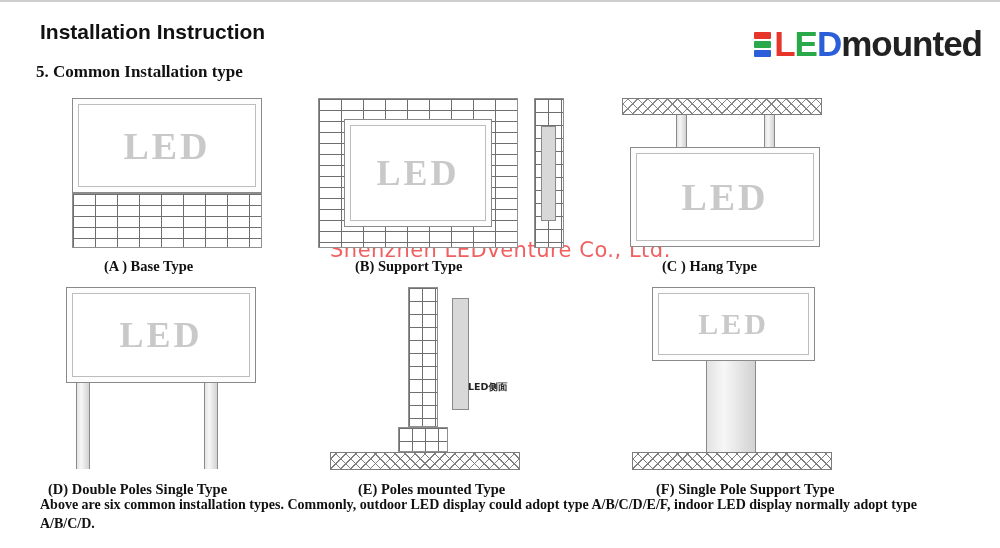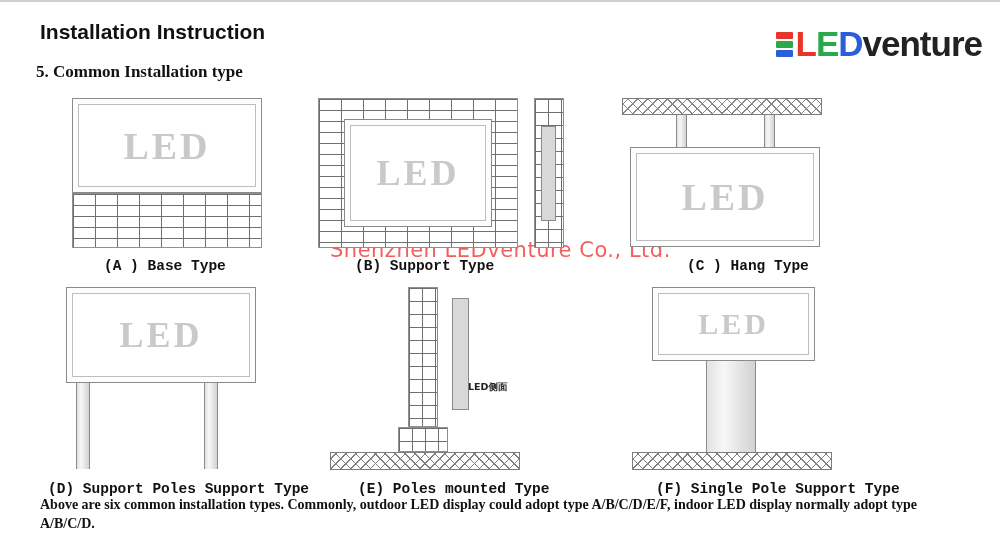--- a/index.html
+++ b/index.html
@@ -92,21 +92,21 @@
     opacity: 0.85;
     pointer-events: none;
   }
 
   
   .fig { position: absolute; }
   .caption {
     position: absolute;
     font-size: 14.5px;
     font-weight: bold;
-    font-family: Liberation Mono, monospace;
+    font-family: Liberation Serif, serif;
     white-space: nowrap;
   }
 
   
   .screen {
     position: absolute;
     background: #fdfdfd;
     border: 1px solid #8a8a8a;
     box-sizing: border-box;
   }
@@ -226,21 +226,21 @@
 
   <div class="title">Installation Instruction</div>
   <div class="subtitle">5. Common Installation type</div>
 
   <div class="logo">
     <div class="bars">
       <span class="bar-red"></span>
       <span class="bar-green"></span>
       <span class="bar-blue"></span>
     </div>
-    <div class="word"><span class="red">L</span><span class="green">E</span><span class="blue">D</span><span>venture</span></div>
+    <div class="word"><span class="red">L</span><span class="green">E</span><span class="blue">D</span><span>mounted</span></div>
   </div>
 
   <div class="watermark">Shenzhen LEDventure Co., Ltd.</div>
 
   <div class="fig">
     <div class="screen" style="left:72px; top:96px; width:190px; height:95px;">
       <div class="inner">
         <span class="ledtext" style="font-size:38px;">LED</span>
       </div>
     </div>
@@ -265,32 +265,32 @@
     <div class="ceiling" style="left:622px; top:96px; width:200px; height:17px;">
       <div class="hatch"></div>
     </div>
     <div class="pole" style="left:676px; top:113px; width:11px; height:32px;"></div>
     <div class="pole" style="left:764px; top:113px; width:11px; height:32px;"></div>
     <div class="screen" style="left:630px; top:145px; width:190px; height:100px;">
       <div class="inner">
         <span class="ledtext" style="font-size:38px;">LED</span>
       </div>
     </div>
-    <div class="caption" style="left:687px; top:256px;">(C ) Hang Type</div>
+    <div class="caption" style="left:662px; top:256px;">(C ) Hang Type</div>
   </div>
 
   <div class="fig">
     <div class="screen" style="left:66px; top:285px; width:190px; height:96px;">
       <div class="inner">
         <span class="ledtext" style="font-size:36px;">LED</span>
       </div>
     </div>
     <div class="pole" style="left:76px; top:381px; width:14px; height:86px;"></div>
     <div class="pole" style="left:204px; top:381px; width:14px; height:86px;"></div>
-    <div class="caption" style="left:48px; top:479px;">(D)    Support Poles Support Type</div>
+    <div class="caption" style="left:48px; top:479px;">(D)    Double Poles Single Type</div>
   </div>
 
   <div class="fig">
     <div class="brick-v" style="left:408px; top:285px; width:30px; height:140px;"></div>
     <div class="brick-v" style="left:398px; top:425px; width:50px; height:25px;"></div>
     <div class="sidepanel" style="left:452px; top:296px; width:17px; height:112px;"></div>
     <div class="sidelabel" style="left:468px; top:361px;">LED侧面</div>
     <div class="ground" style="left:330px; top:450px; width:190px; height:18px;">
       <div class="hatch"></div>
     </div>

